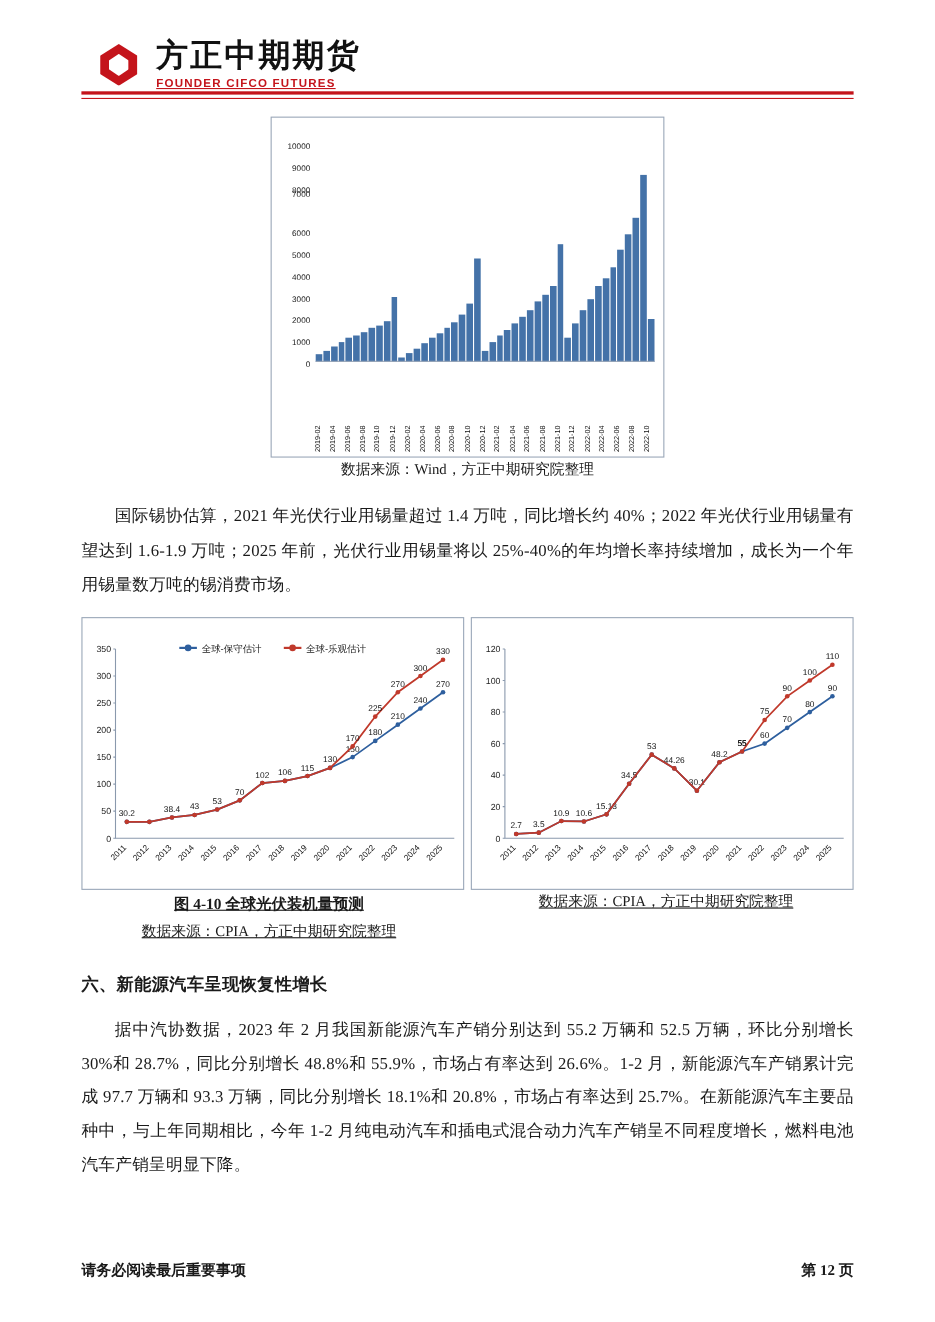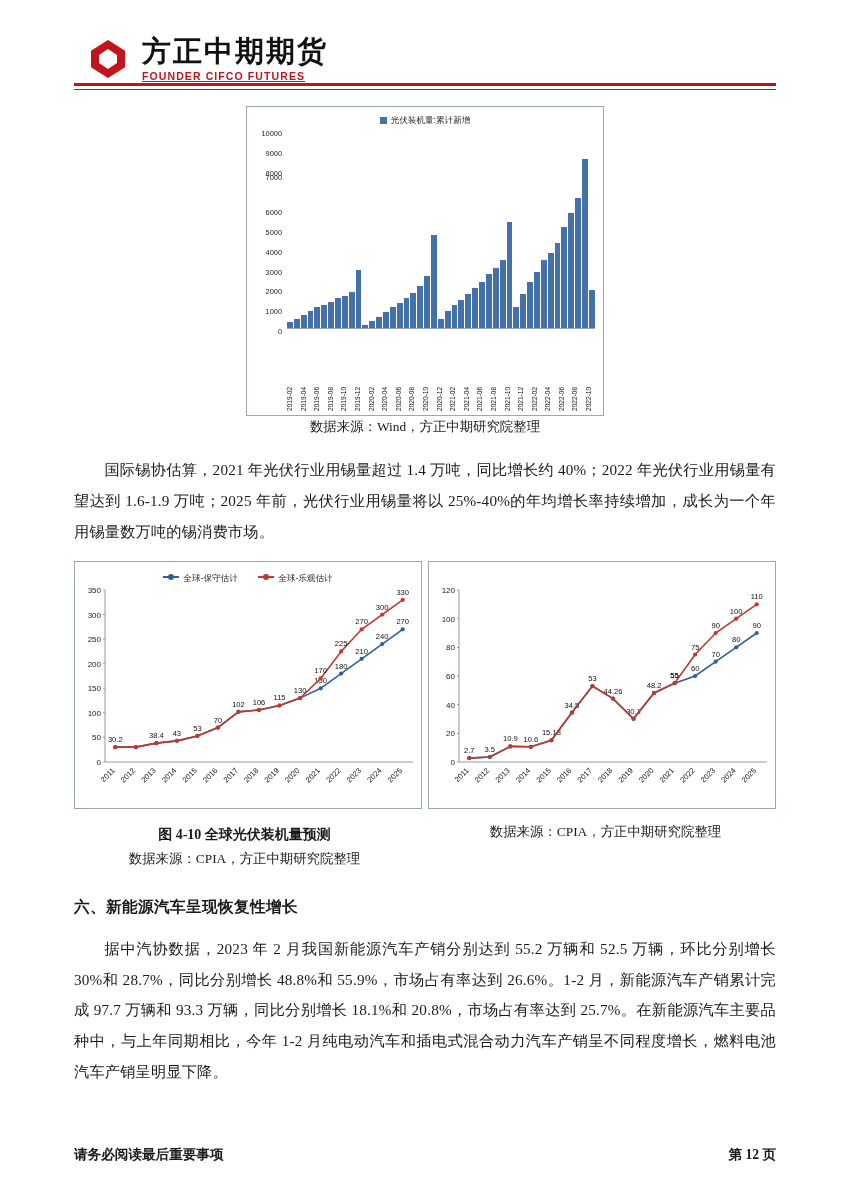--- a/index.html
+++ b/index.html
@@ -61,31 +61,31 @@
     writing-mode:vertical-rl;transform:rotate(180deg);white-space:nowrap;
     display:block;line-height:1;margin-top:1px;
   }
 
   
   .dual{display:flex;gap:6px;margin-top:14px;}
   .chart-box{border:1px solid #9aa7b8;background:#fff;position:relative;box-sizing:border-box;
     width:348px;height:248px;}
   .cl{position:absolute;top:7px;left:0;right:0;text-align:center;font-size:8.6px;
     font-family:"Liberation Sans",sans-serif;color:#222;}
-  .cl .item{display:inline-block;margin:4px 9px;}
+  .cl .item{display:inline-block;margin:16px 9px;}
   .cl .line{display:inline-block;width:16px;height:2px;vertical-align:3px;margin-right:4px;position:relative;}
   .cl .line::after{content:"";position:absolute;left:5px;top:-2px;width:6px;height:6px;border-radius:50%;}
   .cl .blue .line{background:#2e5f9e;}
   .cl .blue .line::after{background:#2e5f9e;}
   .cl .red .line{background:#c0392b;}
   .cl .red .line::after{background:#c0392b;}
   .svgwrap{position:absolute;left:0;top:22px;right:0;bottom:0;}
   .svgwrap svg{display:block;}
 
-  .cap-row{display:flex;gap:20px;margin-top:12px;}
+  .cap-row{display:flex;gap:20px;margin-top:0;text-decoration:underline;}
   .cap-col{width:348px;}
 
   
   .footer{position:absolute;left:74px;right:74px;bottom:38px;display:flex;justify-content:space-between;
     font-size:13.6px;font-weight:bold;}
 </style>
 </head>
 <body>
 
 <div class="page">
@@ -99,23 +99,20 @@
       <div class="logo-text">
         <div class="logo-cn">方正中期期货</div>
         <div class="logo-en">FOUNDER CIFCO FUTURES</div>
       </div>
     </div>
     <div class="header-rule"></div>
     <div class="header-rule2"></div>
   </div>
 
   <div class="chart1-box">
-    <div class="c1-legend">
-      <span class="sw"></span><span>光伏装机量:累计新增</span>
-    </div>
     <div class="c1-yaxis" id="c1y">
         <span style="top: 0px;">10000</span>
         <span style="top: 19.8px;">9000</span>
         <span style="top: 39.6px;">8000</span>
         <span style="top: 44px;">7000</span>
         <span style="top: 79.2px;">6000</span>
         <span style="top: 99px;">5000</span>
         <span style="top: 118.8px;">4000</span>
         <span style="top: 138.6px;">3000</span>
         <span style="top: 158.4px;">2000</span>

